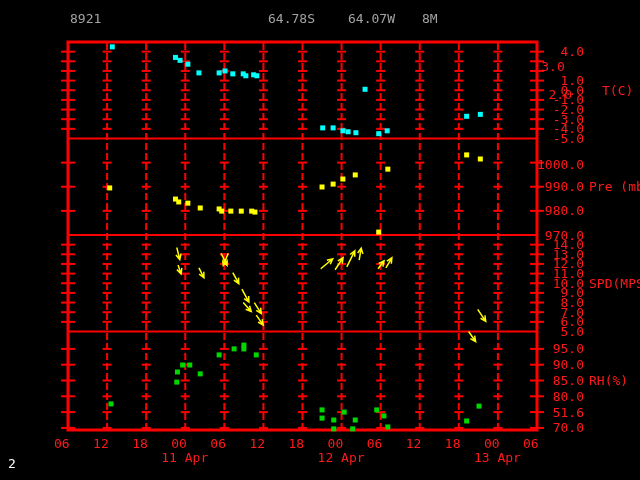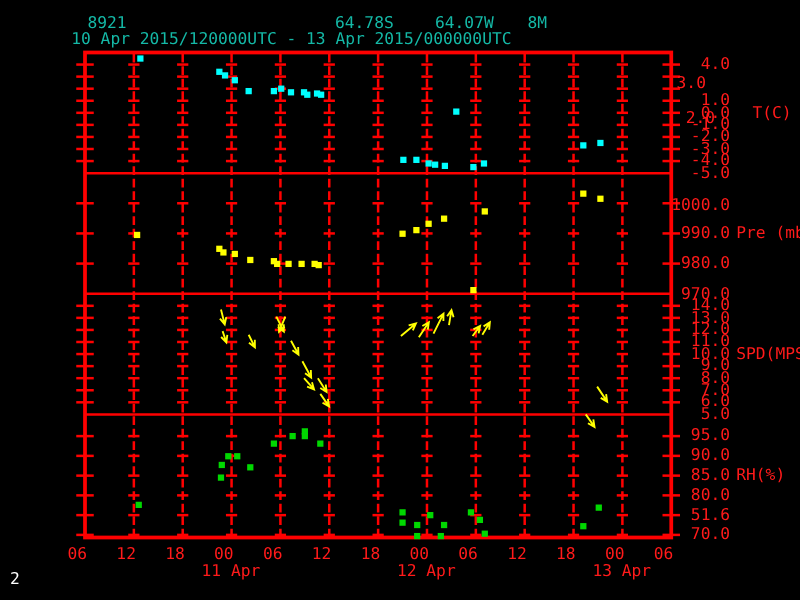--- a/index.html
+++ b/index.html
@@ -1,33 +1,32 @@
 <!DOCTYPE html>
 <html><head>
 <meta charset="utf-8">
 <style>
   html,body{margin:0;padding:0;background:#000;}
   #screen{position:relative;width:640px;height:480px;background:#000;overflow:hidden;
           font-family:"DejaVu Sans Mono",monospace;font-size:13px;}
-  .hdr{position:absolute;color:#14b8a6;white-space:pre;line-height:13px;}
+  .hdr{position:absolute;color:#a3a3a3;white-space:pre;line-height:13px;}
   .lbl{position:absolute;color:#ff1a1a;line-height:13px;white-space:pre;}
   .num{width:62px;text-align:right;}
   .ctr{text-align:left;}
   #pageno{position:absolute;color:#ffffff;line-height:13px;}
   svg{position:absolute;left:0;top:0;}
 </style>
 </head>
 <body>
 
 <div id="screen">
   <span class="hdr" style="left:70px;top:12px">8921</span>
   <span class="hdr" style="left:268px;top:12px">64.78S</span>
   <span class="hdr" style="left:348px;top:12px">64.07W</span>
   <span class="hdr" style="left:422px;top:12px">8M</span>
-  <span class="hdr" style="left:57px;top:25px">10 Apr 2015/120000UTC - 13 Apr 2015/000000UTC</span>
 
   <svg id="plot" width="640" height="480" viewBox="0 0 640 480">
       <g>
         <line x1="107.08333333333333" y1="43" x2="107.08333333333333" y2="429" stroke="#ff0000" stroke-width="2" stroke-dasharray="7 3"></line>
         <line x1="146.16666666666666" y1="43" x2="146.16666666666666" y2="429" stroke="#ff0000" stroke-width="2" stroke-dasharray="7 3"></line>
         <line x1="185.25" y1="43" x2="185.25" y2="429" stroke="#ff0000" stroke-width="2" stroke-dasharray="7 3"></line>
         <line x1="224.33333333333331" y1="43" x2="224.33333333333331" y2="429" stroke="#ff0000" stroke-width="2" stroke-dasharray="7 3"></line>
         <line x1="263.4166666666667" y1="43" x2="263.4166666666667" y2="429" stroke="#ff0000" stroke-width="2" stroke-dasharray="7 3"></line>
         <line x1="302.5" y1="43" x2="302.5" y2="429" stroke="#ff0000" stroke-width="2" stroke-dasharray="7 3"></line>
         <line x1="341.58333333333337" y1="43" x2="341.58333333333337" y2="429" stroke="#ff0000" stroke-width="2" stroke-dasharray="7 3"></line>

